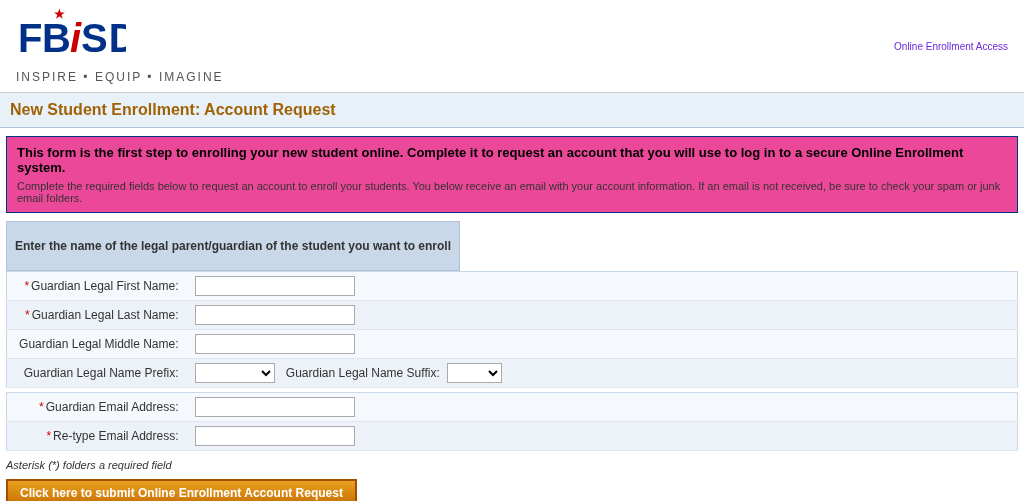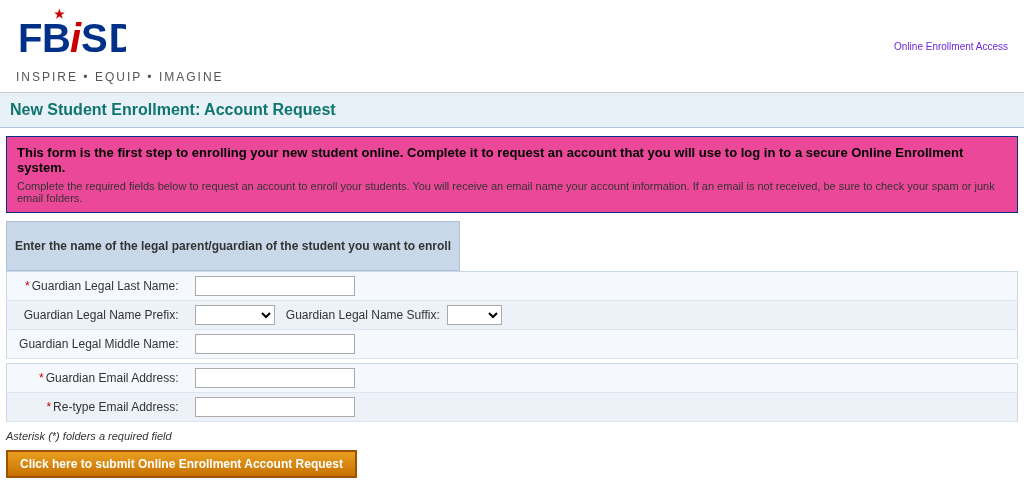--- a/index.html
+++ b/index.html
@@ -43,21 +43,21 @@
 
     
     .page-title-bar {
       background: #e8f0f8;
       padding: 8px 10px;
       border-bottom: 1px solid #b0c4de;
     }
     .page-title-bar h1 {
       font-size: 16px;
       font-weight: bold;
-      color: #0f766e;
+      color: #a16207;
     }
 
     
     .info-box {
       margin: 8px 6px;
       border: 1px solid #003087;
       background: #ec4899;
       padding: 8px 10px;
     }
     .info-box-main {
@@ -200,32 +200,46 @@
 </div>
 
 
 <div class="page-title-bar">
   <h1>New Student Enrollment: Account Request</h1>
 </div>
 
 
 <div class="info-box">
   <div class="info-box-main">This form is the first step to enrolling your new student online. Complete it to request an account that you will use to log in to a secure Online Enrollment system.</div>
-  <div class="info-box-sub">Complete the required fields below to request an account to enroll your students. You will receive an email name your account information. If an email is not received, be sure to check your spam or junk email folders.</div>
+  <div class="info-box-sub">Complete the required fields below to request an account to enroll your students. You below receive an email with your account information. If an email is not received, be sure to check your spam or junk email folders.</div>
 </div>
 
 
 <div class="section-container">
   <div class="section-header">Enter the name of the legal parent/guardian of the student you want to enroll</div>
   <table class="form-table">
     <tbody>
+        <tr>
+      <td class="label-cell">
+        <span class="required-star">*</span>Guardian Legal First Name:
+      </td>
+      <td class="input-cell">
+        <input class="form-input" type="text" style="">
+      </td>
+    </tr>
     <tr>
       <td class="label-cell">
         <span class="required-star">*</span>Guardian Legal Last Name:
       </td>
+      <td class="input-cell">
+        <input class="form-input" type="text" style="">
+      </td>
+    </tr>
+    <tr>
+      <td class="label-cell">Guardian Legal Middle Name:</td>
       <td class="input-cell">
         <input class="form-input" type="text" style="">
       </td>
     </tr>
     <tr>
       <td class="label-cell">Guardian Legal Name Prefix:</td>
       <td class="input-cell">
         <select class="form-select prefix-select">
           <option value=""></option>
           <option value="Mr.">Mr.</option>
@@ -236,26 +250,20 @@
         <span class="suffix-label">Guardian Legal Name Suffix:</span>
         <select class="form-select suffix-select">
           <option value=""></option>
           <option value="Jr.">Jr.</option>
           <option value="Sr.">Sr.</option>
           <option value="II">II</option>
           <option value="III">III</option>
         </select>
       </td>
     </tr>
-    <tr>
-      <td class="label-cell">Guardian Legal Middle Name:</td>
-      <td class="input-cell">
-        <input class="form-input" type="text" style="">
-      </td>
-    </tr>
   </tbody>
     </table>
 </div>
 
 
 <div class="section-container">
   <table class="form-table">
     <tbody>
         <tr>
       <td class="label-cell">

